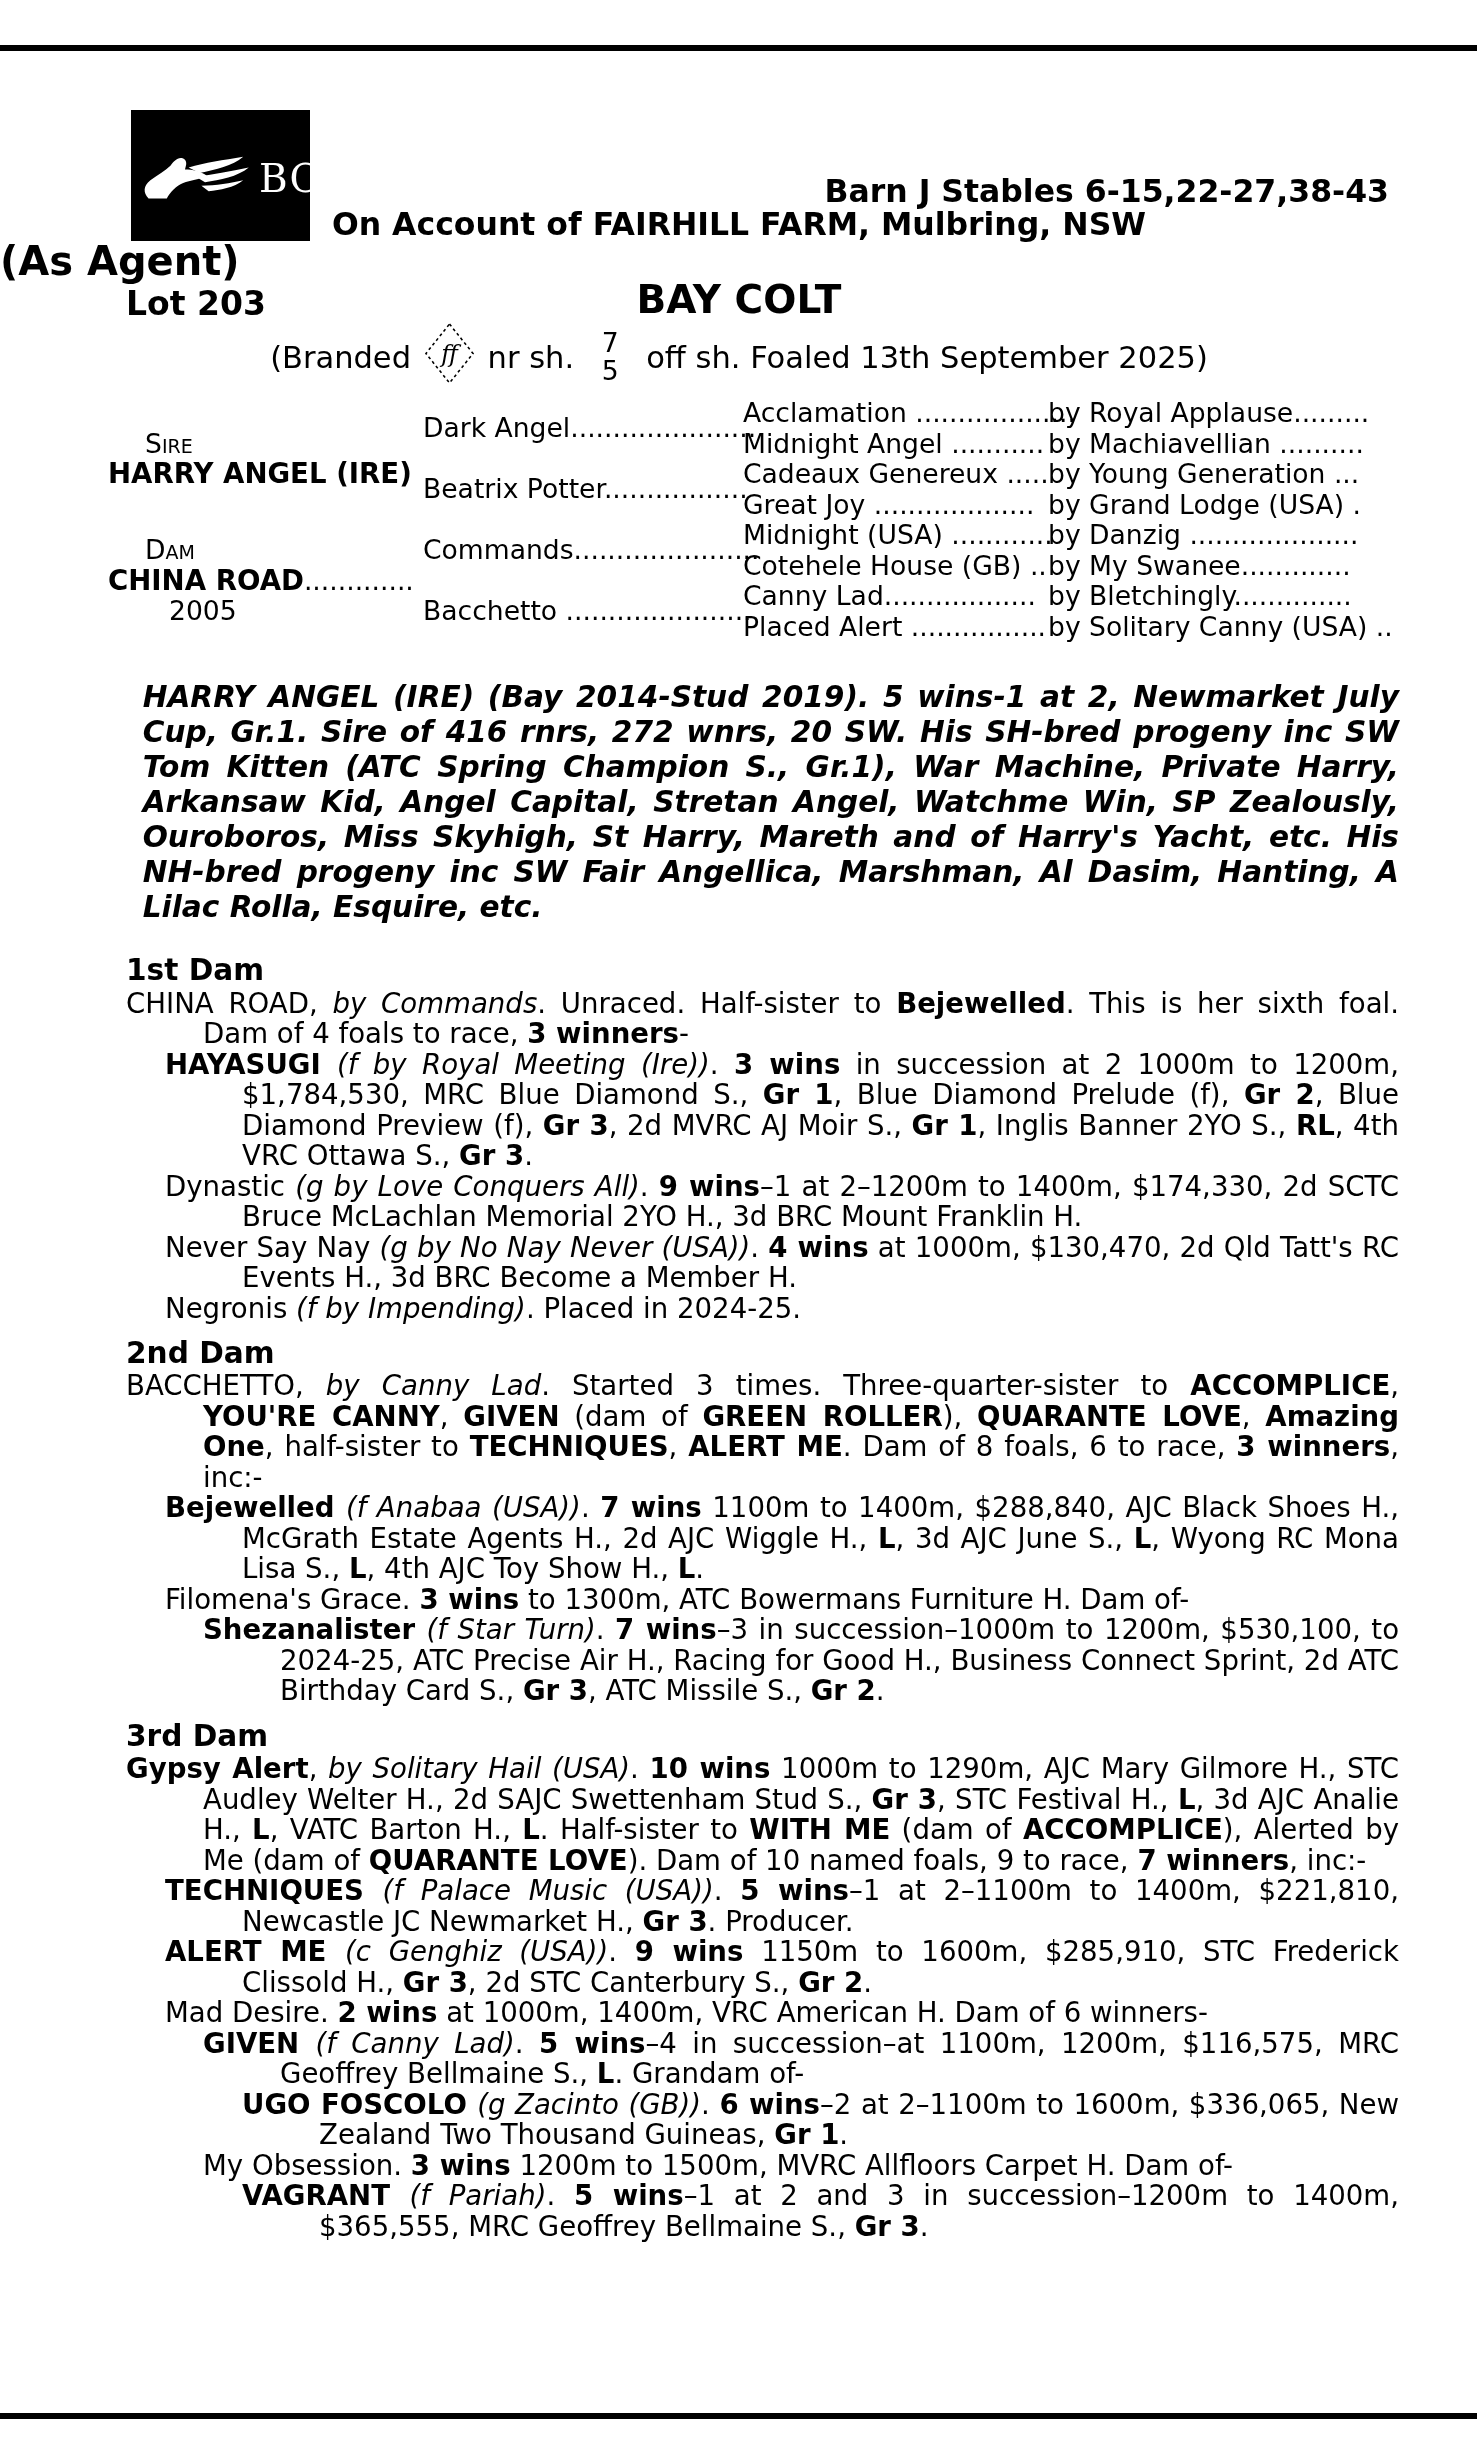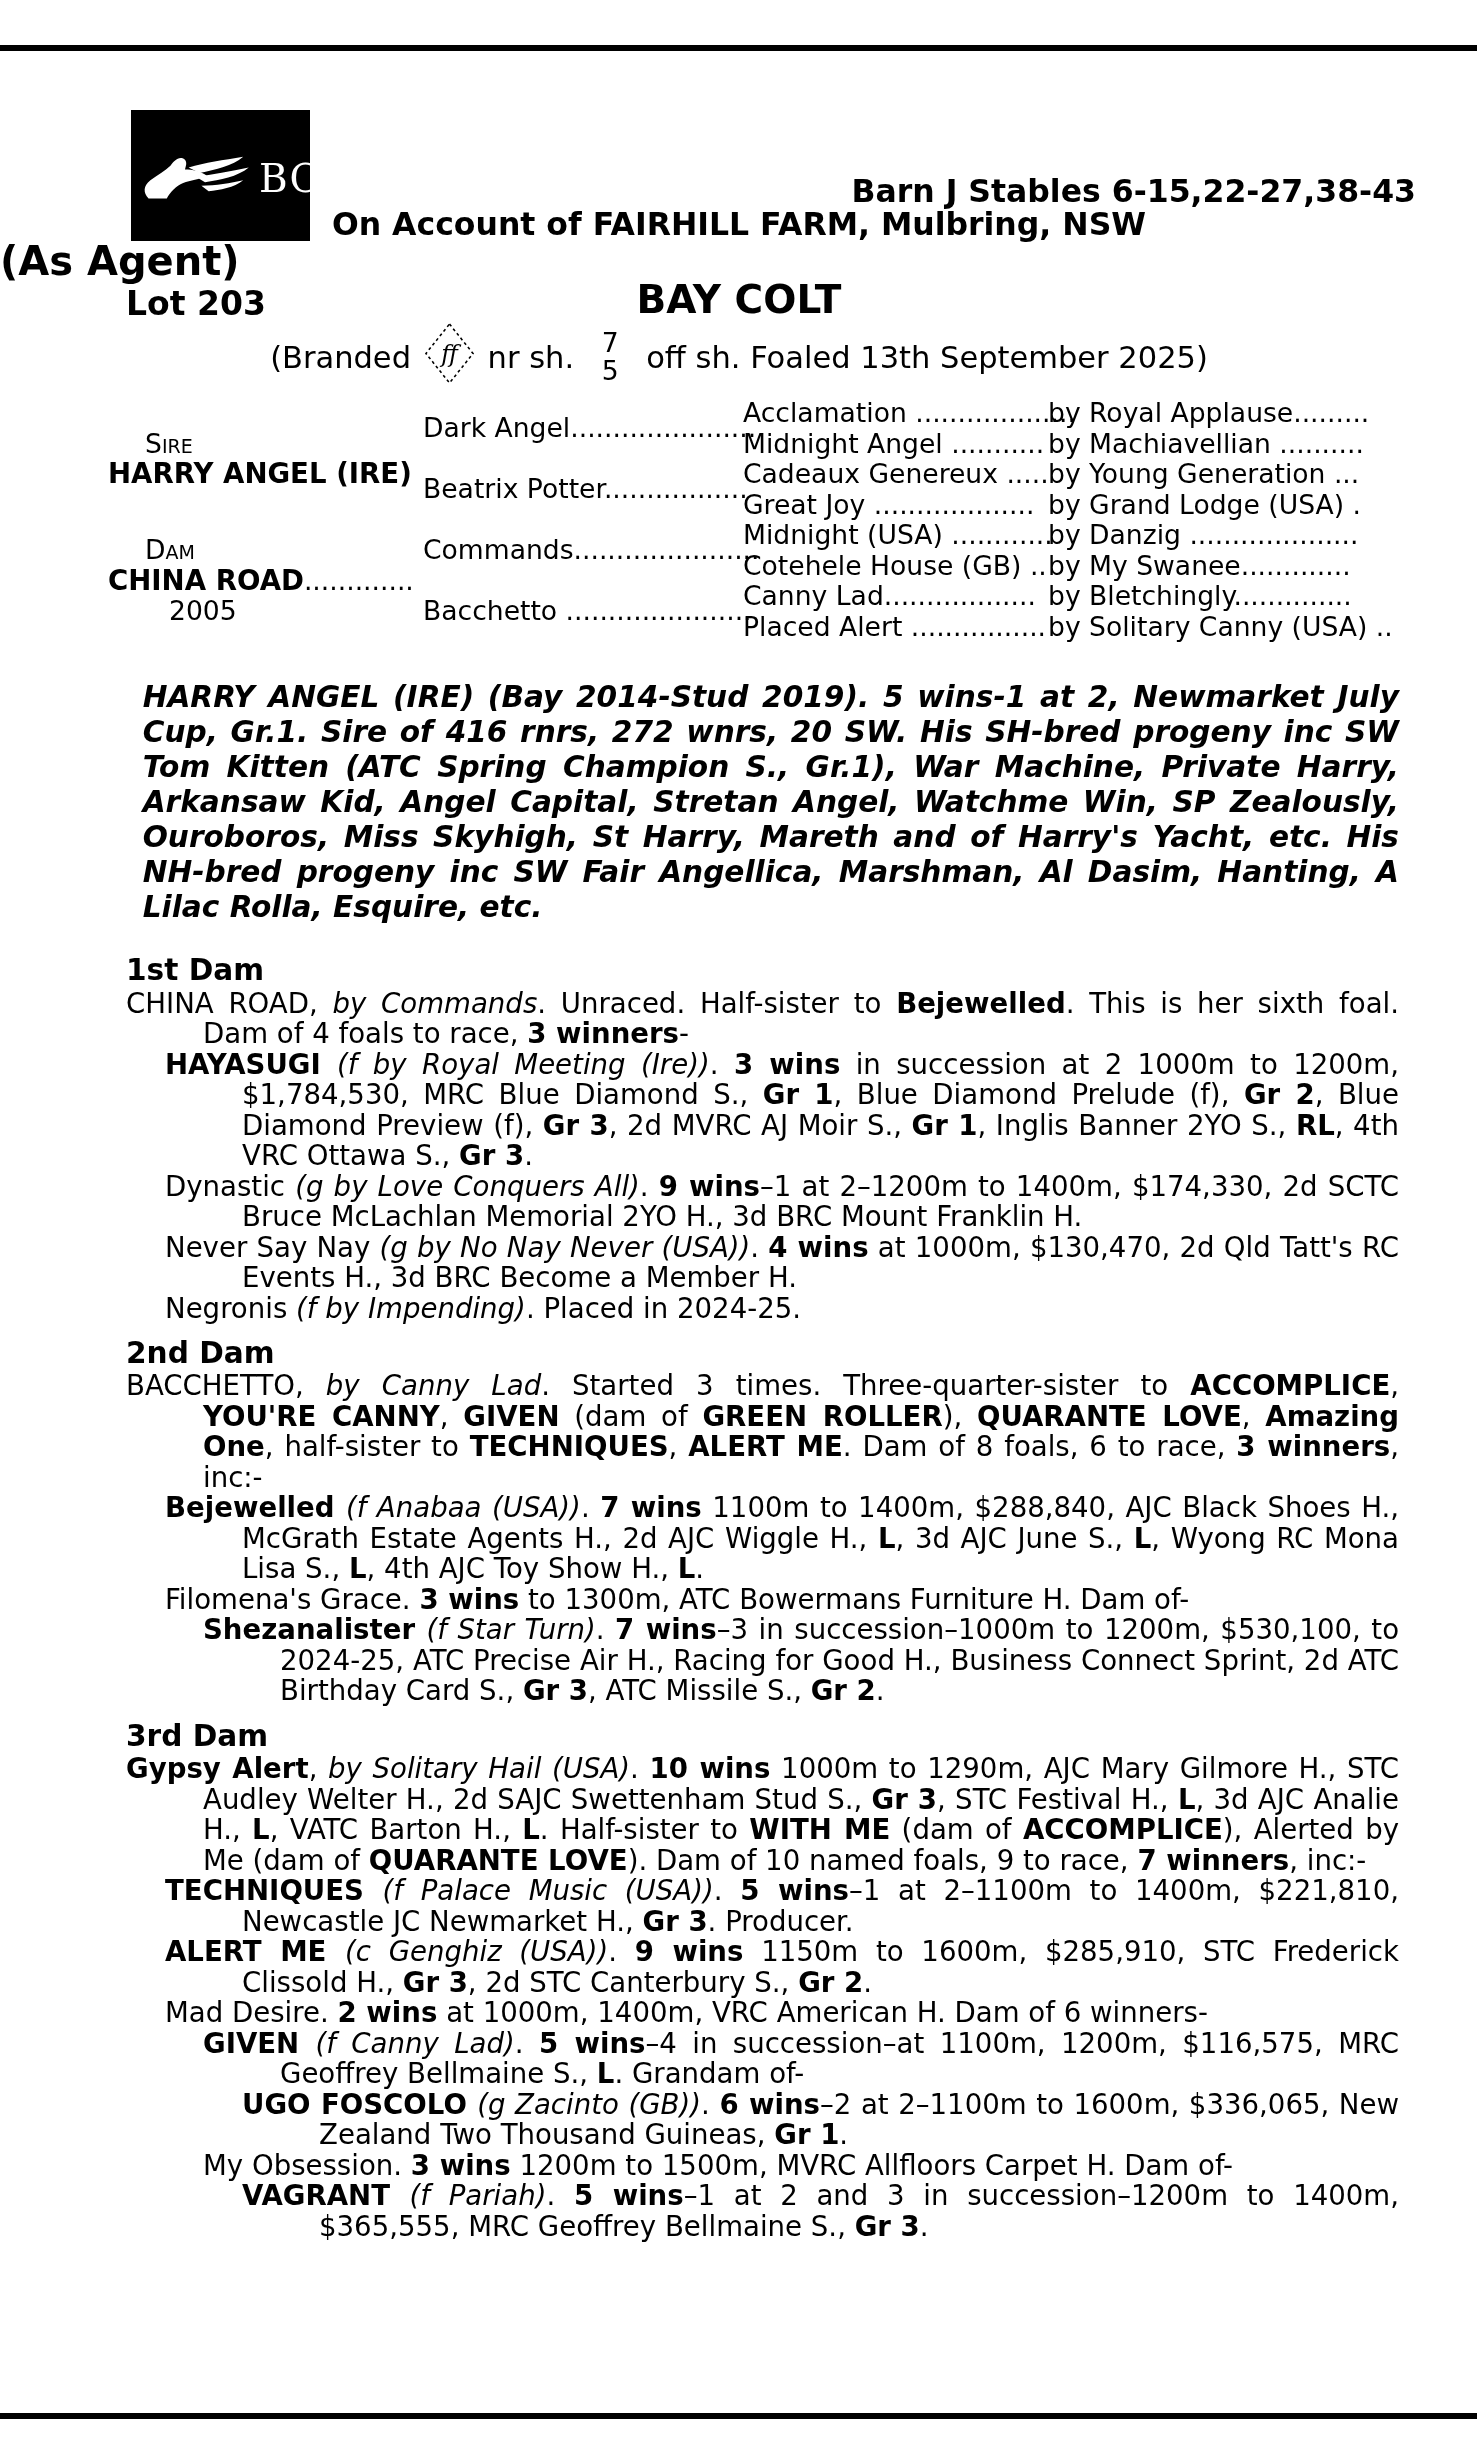--- a/index.html
+++ b/index.html
@@ -10,21 +10,21 @@
 
   
   .logo{position:absolute;left:131px;top:110px;width:179px;height:131px;background:#000;
         color:#fff;display:flex;flex-direction:row;align-items:center;box-sizing:border-box;padding-top:6.9px;}
   .logo svg{display:block;}
   .logo-title{font-family:"DejaVu Serif",serif;font-size:39px;line-height:41px;letter-spacing:1px;}
   .logo-sub{font-family:"DejaVu Serif",serif;font-size:15.8px;line-height:17.7px;letter-spacing:3.9px;}
 
   
   .hdr{position:absolute;font-weight:bold;white-space:nowrap;}
-  #barn{top:173px;right:62px;font-size:31.5px;margin-left:26px;}
+  #barn{top:173px;right:89px;font-size:31.5px;margin-left:26px;}
   #account{top:206px;left:0;width:100%;text-align:center;font-size:31.5px;}
   #agent{top:238px;left:0;width:100%;font-size:40px;}
   #lot{top:284px;left:126px;font-size:33px;}
   #title{top:277px;left:0;width:100%;text-align:center;font-size:39px;}
   #branded{position:absolute;top:321px;left:0;width:100%;display:flex;justify-content:center;
            align-items:center;font-size:30.5px;gap:11.8px;}
   .fraction{display:inline-flex;flex-direction:column;align-items:flex-start;
             font-size:26.6px;line-height:27.6px;margin:0 15.8px;}
   .brandmark{display:inline-block;}
 

